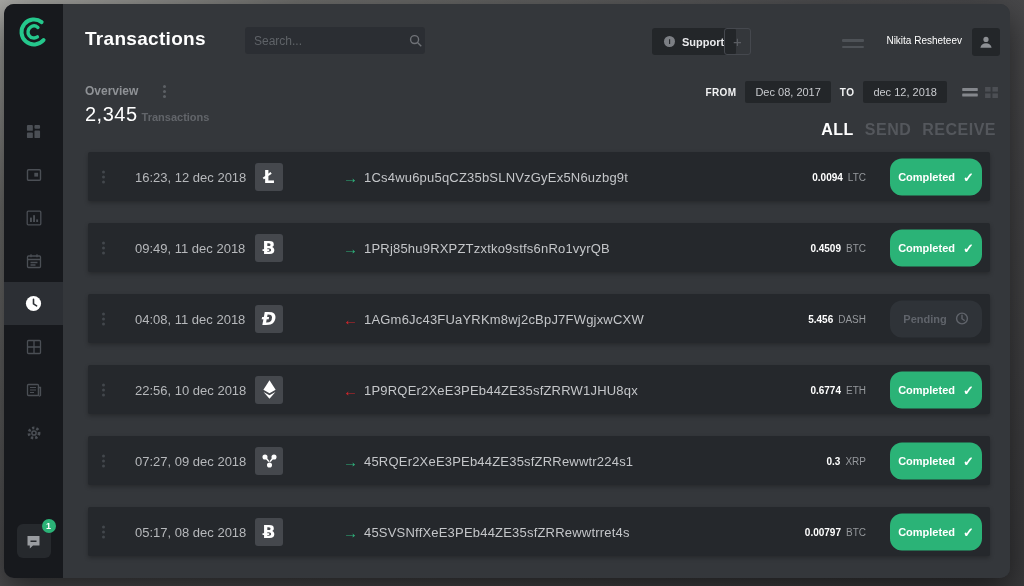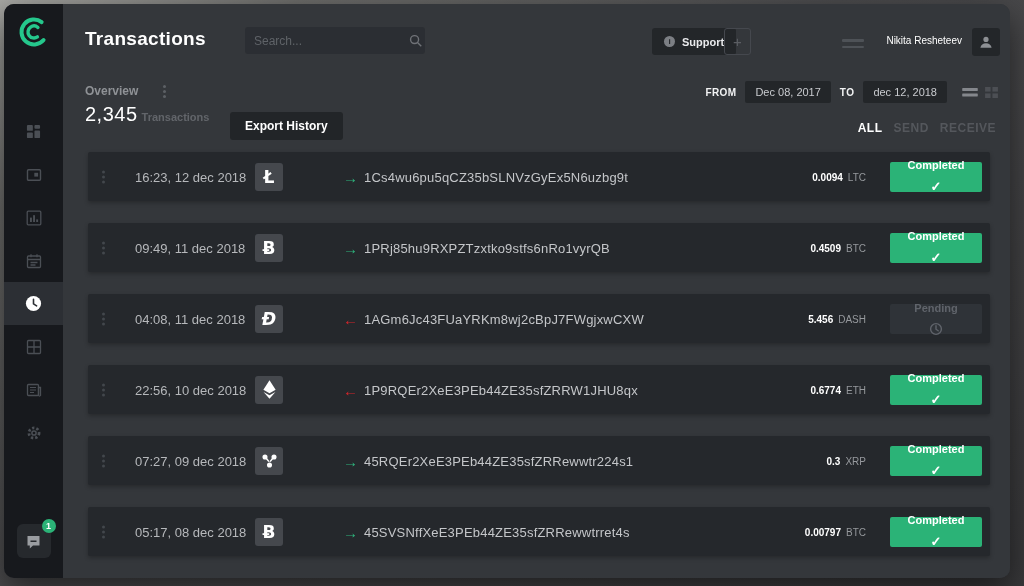--- a/index.html
+++ b/index.html
@@ -75,21 +75,21 @@
 
   .summary { position:absolute; left:22px; top:99px; display:flex; align-items:baseline; }
   .count { color:#ffffff; font-size:20px; font-weight:400; letter-spacing:.5px; }
   .count-label { color:#62656a; font-size:11px; font-weight:bold; margin-left:4px; }
 
   .export-btn { position:absolute; left:167px; top:108px; height:28px; padding:0 15px;
     background:#222528; border-radius:3px; color:#ffffff; font-size:12px; font-weight:bold;
     display:flex; align-items:center; cursor:pointer; }
 
   .filters { position:absolute; right:14px; top:117px; display:flex; gap:11px;
-    font-size:12px; font-weight:bold; letter-spacing:.5px; }
+    font-size:16px; font-weight:bold; letter-spacing:.5px; }
   .filter { color:#54575c; cursor:pointer; }
   .filter.active { color:#ffffff; }
 
   
   .tx-list { position:absolute; left:25px; right:20px; top:148px; }
   .tx-row { position:relative; height:49px; background:#25282c; border-radius:2px;
     margin-bottom:22px; box-shadow:0 2px 4px rgba(0,0,0,.25); cursor:pointer; }
   .kebab-r { position:absolute; left:14px; top:50%; transform:translateY(-50%);
     display:flex; flex-direction:column; gap:2px; }
   .kebab-r i { width:3px; height:3px; border-radius:50%; background:#43474c; }
@@ -103,22 +103,22 @@
   .arrow { position:absolute; left:255px; top:50%; transform:translateY(-50%);
     font-size:15px; font-weight:bold; }
   .arrow.green { color:#2eb47d; } .arrow.red { color:#d6252b; }
   .address { position:absolute; left:276px; top:50%; transform:translateY(-50%);
     color:#c4c6c9; font-size:13px; letter-spacing:.2px; white-space:nowrap; }
   .amount { position:absolute; right:124px; top:50%; transform:translateY(-50%);
     font-size:10px; white-space:nowrap; }
   .amount b { color:#ffffff; font-weight:bold; }
   .amount em { color:#96999d; font-style:normal; margin-left:5px; }
   .status { position:absolute; right:8px; top:50%; transform:translateY(-50%);
-    width:92px; height:30px; border-radius:2px; display:flex; align-items:center;
-    justify-content:center; gap:8px; font-size:11px; font-weight:bold;flex-direction:column; }
+    width:92px; height:37px; border-radius:12px; display:flex; align-items:center;
+    justify-content:center; gap:8px; font-size:11px; font-weight:bold; }
   .status.completed { background:#2bb377; color:#ffffff; }
   .status.pending { background:#2f3338; color:#60646b; }
   .status .chk { font-size:13px; }
 </style>
 </head>
 <body>
 
 <div class="card">
 
   <aside class="sidebar">
@@ -280,21 +280,20 @@
           </svg>
         </span>
       </span>
     </div>
 
     <div class="summary">
       <span class="count">2,345</span>
       <span class="count-label">Transactions</span>
     </div>
 
-    <div class="export-btn">Export History</div>
 
     <div class="filters" id="filters-root">
         <span class="filter active">ALL</span>
         <span class="filter">SEND</span>
         <span class="filter">RECEIVE</span>
       </div>
 
     <div class="tx-list" id="tx-root">
   <div class="tx-row">
     <span class="kebab-r">

